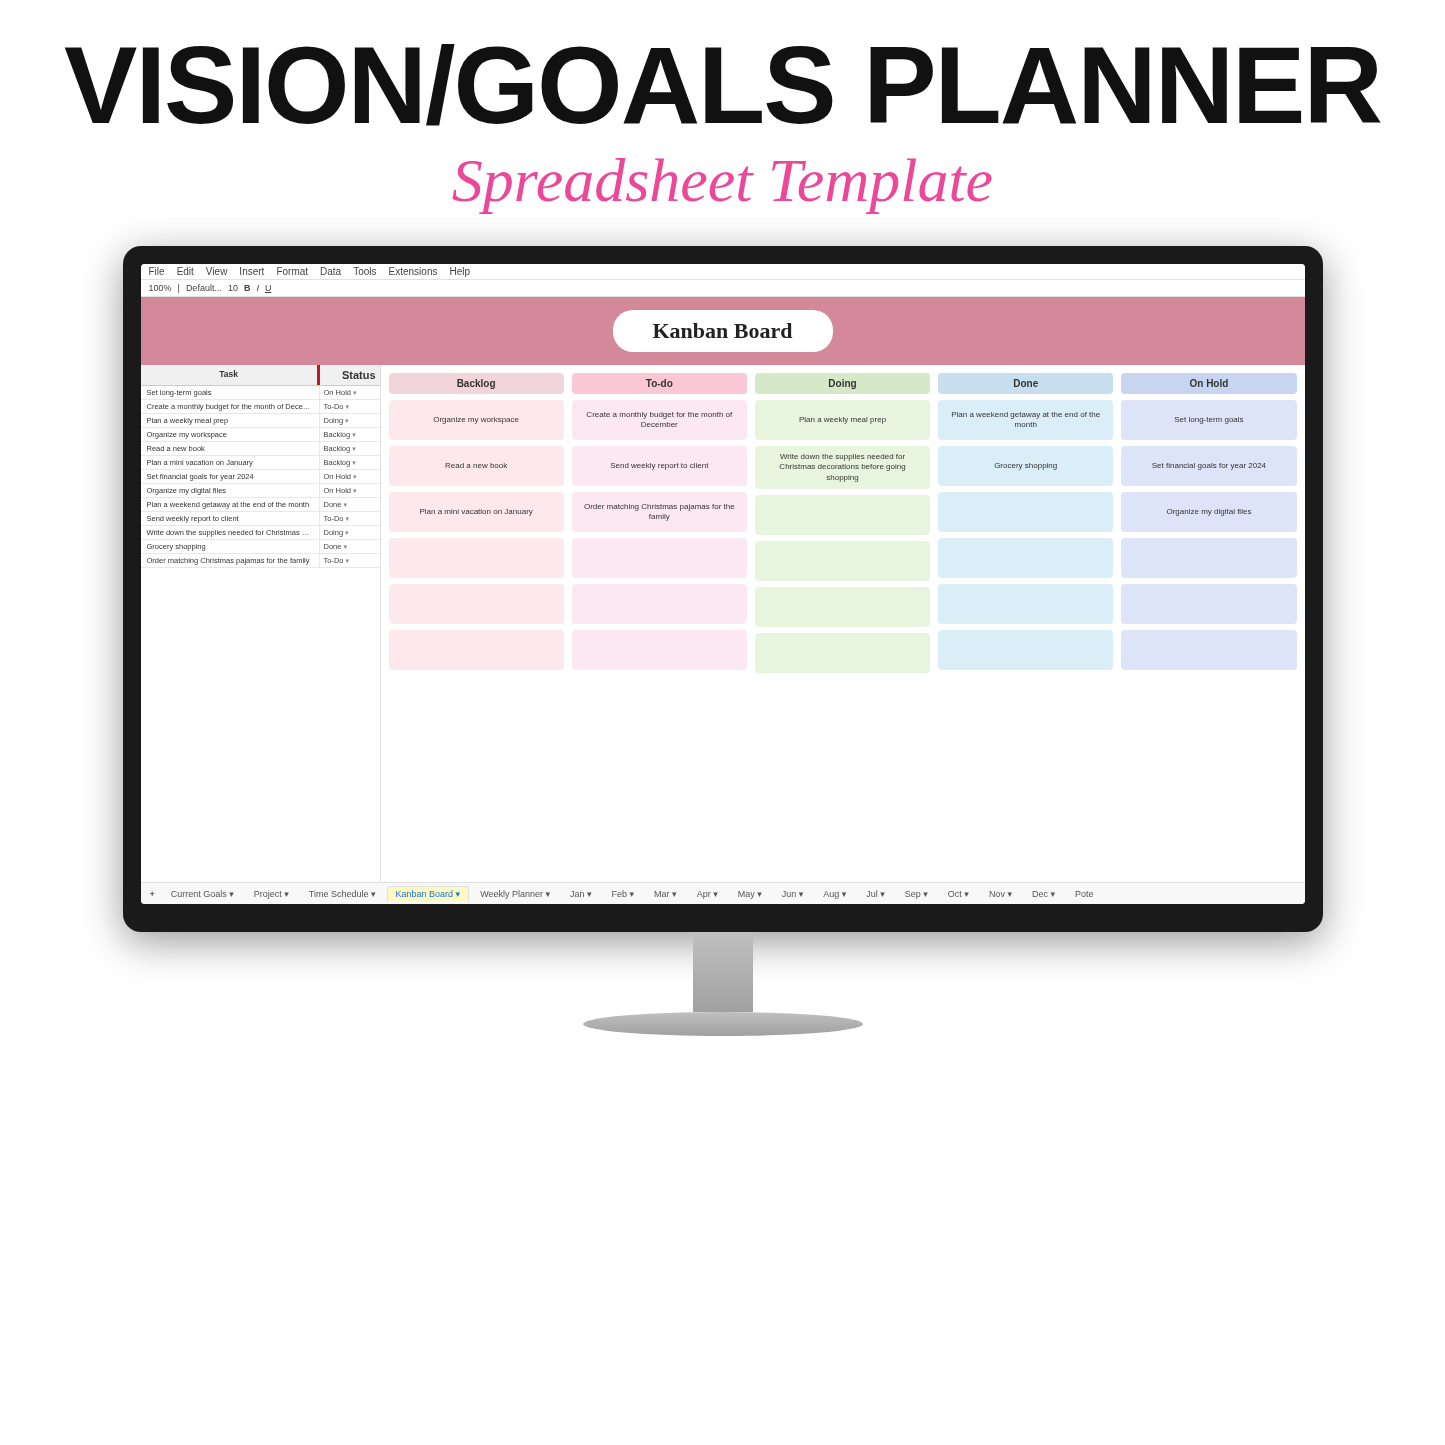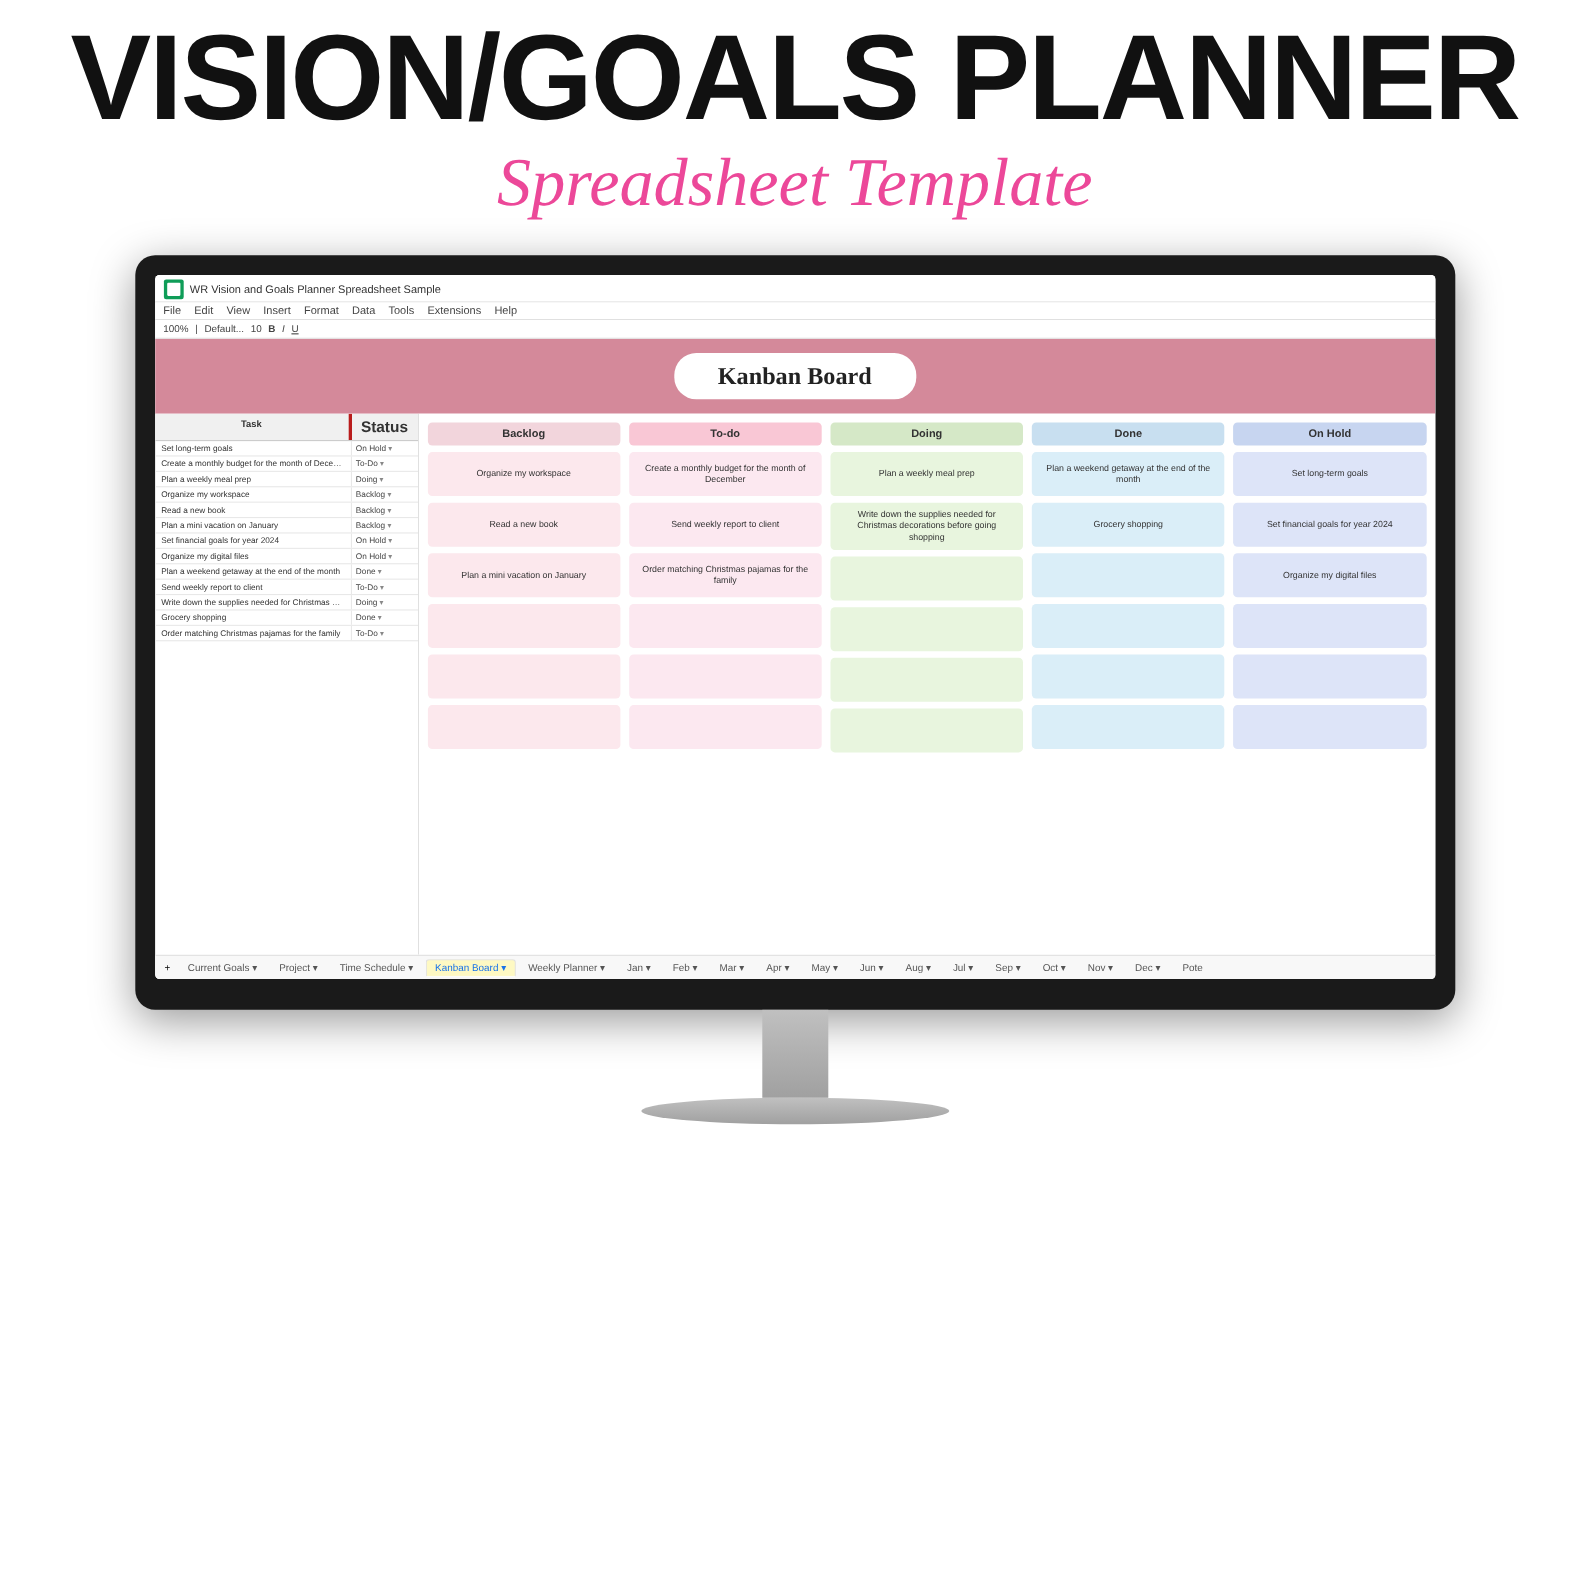--- a/index.html
+++ b/index.html
@@ -11,21 +11,21 @@
       overflow: hidden;
       display: flex;
       flex-direction: column;
       align-items: center;
       background: white;
     }
 
     
     .page-header {
       text-align: center;
-      padding: 16px 0 10px 0;
+      padding: 30px 0 10px 0;
       width: 100%;
     }
     .main-title {
       font-size: 110px;
       font-weight: 900;
       color: #111;
       letter-spacing: -2px;
       line-height: 1;
       font-family: Arial Black, Arial, sans-serif;
     }
@@ -185,23 +185,23 @@
       flex: 1;
       padding: 4px 6px;
       border-right: 3px solid #b91c1c;
       font-size: 8.5px;
       color: #333;
       text-align: center;
     }
     .task-col-status {
       width: 60px;
       padding: 4px 4px;
-      font-size: 14px;
+      font-size: 11px;
       color: #333;
-      text-align: center;
+      text-align: right;
     }
     .task-row {
       display: flex;
       border-bottom: 1px solid #e8e8e8;
       align-items: center;
     }
     .task-name {
       flex: 1;
       padding: 2px 6px;
       font-size: 7.5px;
@@ -292,26 +292,20 @@
 
 <div class="page-header">
   <div class="main-title">VISION/GOALS PLANNER</div>
   <div class="sub-title">Spreadsheet Template</div>
 </div>
 
 <div class="monitor-wrapper">
   <div class="monitor-screen-bezel">
     <div class="screen">
 
-      <div class="sheets-title-bar">
-        <div class="sheets-icon">
-          <div class="sheets-icon-inner"></div>
-        </div>
-        <span style="font-size:10px;color:#333;">WR Vision and Goals Planner Spreadsheet Sample</span>
-      </div>
 
       <div class="sheets-menu-bar">
         <span>File</span>
         <span>Edit</span>
         <span>View</span>
         <span>Insert</span>
         <span>Format</span>
         <span>Data</span>
         <span>Tools</span>
         <span>Extensions</span>

